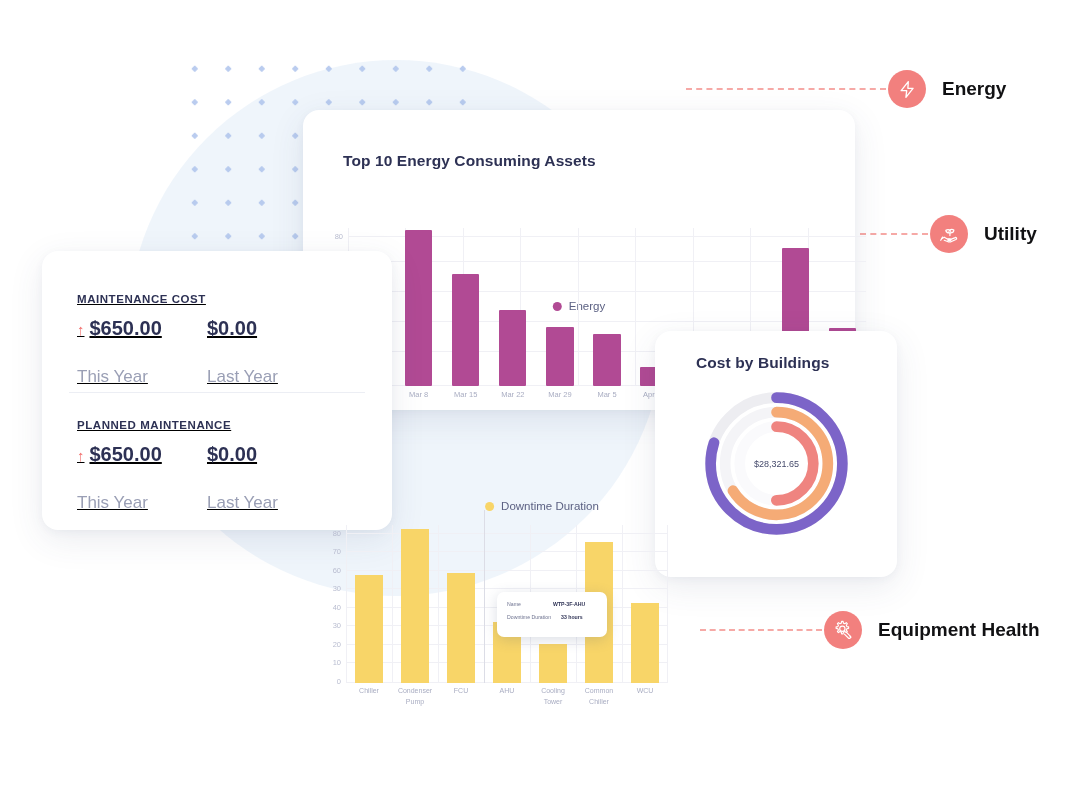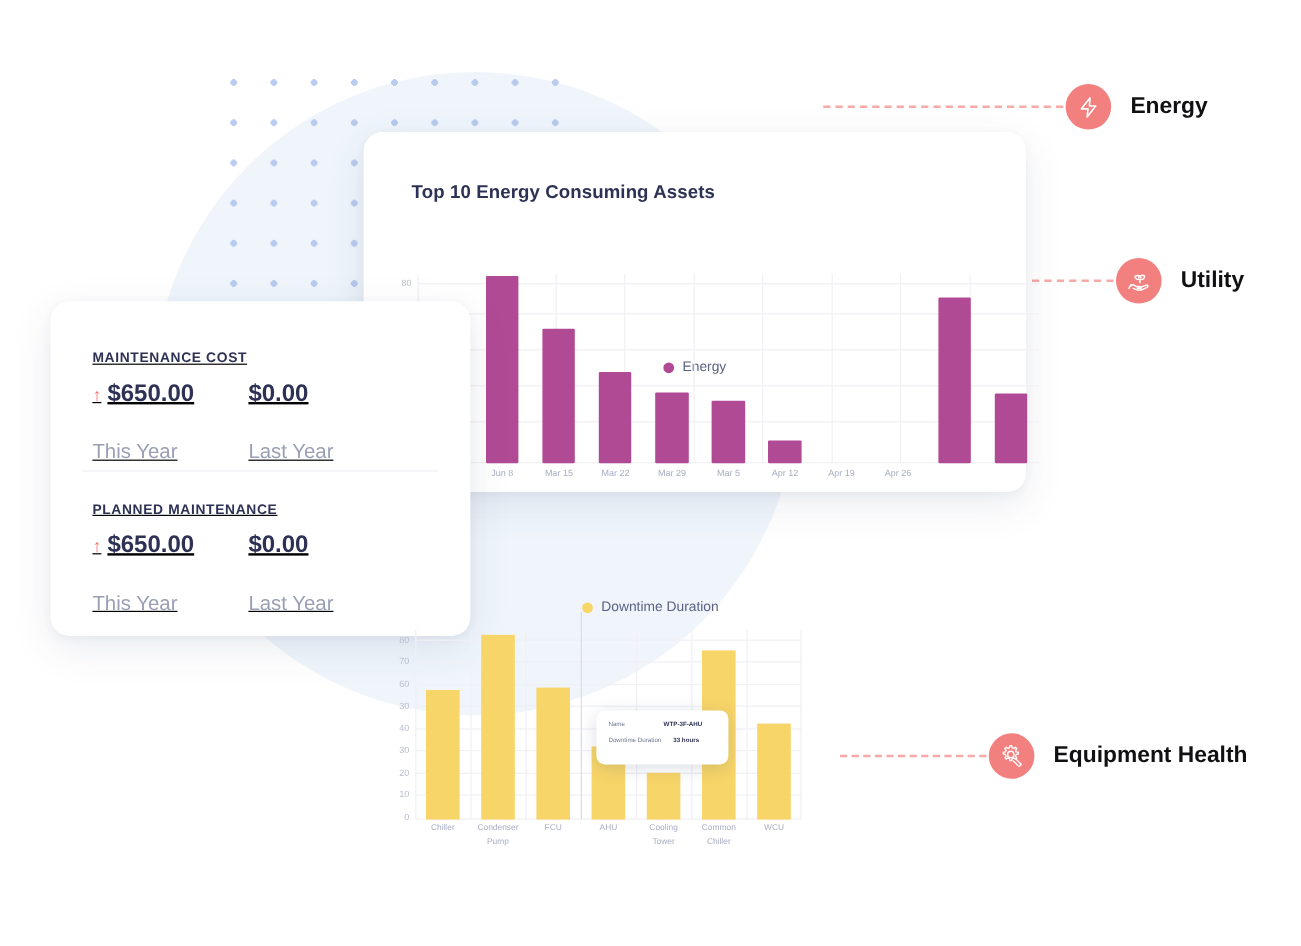--- a/index.html
+++ b/index.html
@@ -216,21 +216,21 @@
         <div class="ebar-slot">
           <div class="ebar" style="height: 87.0588%; background: rgb(177, 74, 148);"></div>
         </div>
         <div class="ebar-slot">
           <div class="ebar" style="height: 36.4706%; background: rgb(177, 74, 148);"></div>
         </div>
       </div>
   </div>
   <div class="exlabels" id="energy-xlabels">
       <div class="exlab">1</div>
-      <div class="exlab">Jun 8</div>
+      <div class="exlab">Mar 8</div>
       <div class="exlab">Mar 15</div>
       <div class="exlab">Mar 22</div>
       <div class="exlab">Mar 29</div>
       <div class="exlab">Mar 5</div>
       <div class="exlab">Apr 12</div>
       <div class="exlab">Apr 19</div>
       <div class="exlab">Apr 26</div>
       <div class="exlab"></div>
       <div class="exlab"></div>
     </div>
@@ -278,20 +278,36 @@
         <div class="kpi-sub-col">
             <div class="kpi-sub">This Year</div>
           </div>
         <div class="kpi-sub-col">
             <div class="kpi-sub">Last Year</div>
           </div>
       </div>
     </div>
   </div>
 
+  <div class="card" id="cost-card">
+    <div class="chart-title">Cost by Buildings</div>
+    <div id="radial">
+      <svg viewBox="0 0 160 160" width="155" height="155">
+        <g transform="rotate(-90 80 80)">
+          <circle cx="80" cy="80" r="68" fill="none" stroke="#ededf1" stroke-width="11"></circle>
+          <circle cx="80" cy="80" r="53" fill="none" stroke="#f4f4f7" stroke-width="11"></circle>
+          <circle cx="80" cy="80" r="38" fill="none" stroke="#fafafc" stroke-width="11"></circle>
+          <circle id="ring-outer" cx="80" cy="80" r="68" fill="none" stroke="#7c64c8" stroke-width="11" stroke-linecap="round" stroke-dasharray="341.80528071056955 427.2566008882119"></circle>
+          <circle id="ring-middle" cx="80" cy="80" r="53" fill="none" stroke="#f5ab76" stroke-width="11" stroke-linecap="round" stroke-dasharray="219.78582204514194 333.0088212805181"></circle>
+          <circle id="ring-inner" cx="80" cy="80" r="38" fill="none" stroke="#ef8480" stroke-width="11" stroke-linecap="round" stroke-dasharray="119.38052083641213 238.76104167282426"></circle>
+        </g>
+      </svg>
+      <div class="radial-center">$28,321.65</div>
+    </div>
+  </div>
 
 
   <div class="legend" id="downtime-legend">
     <span class="legend-dot" style="background:#f8d568"></span>
     <span class="legend-label">Downtime Duration</span>
   </div>
 
   <div id="dt-plot">
     <div class="egrid">
       <div class="hline" style="top:8px"></div>

